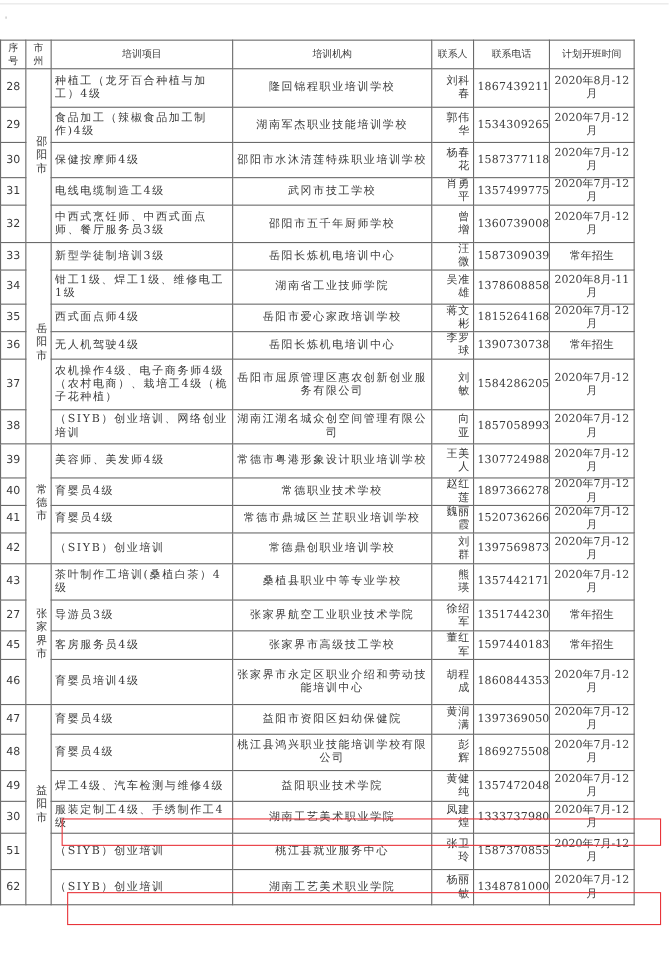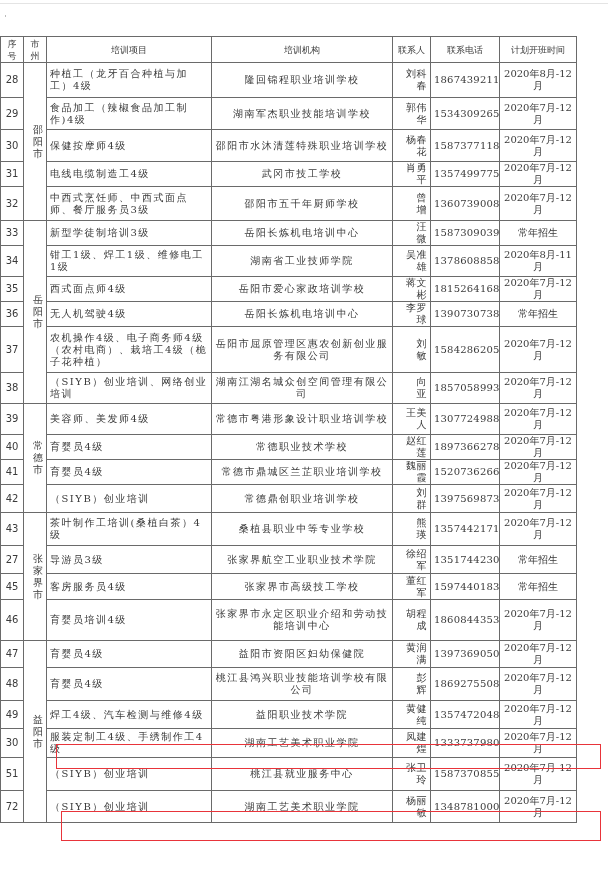--- a/index.html
+++ b/index.html
@@ -250,21 +250,21 @@
       </tr>
       <tr style="height: 33px;">
         <td class="no">51</td>
         <td class="project">（SIYB）创业培训</td>
         <td class="inst">桃江县就业服务中心</td>
         <td class="contact">张卫玲</td>
         <td class="phone">15873708555</td>
         <td class="period">2020年7月-12月</td>
       </tr>
       <tr style="height: 32px;">
-        <td class="no">72</td>
+        <td class="no">62</td>
         <td class="project">（SIYB）创业培训</td>
         <td class="inst">湖南工艺美术职业学院</td>
         <td class="contact">杨丽敏</td>
         <td class="phone">13487810006</td>
         <td class="period">2020年7月-12月</td>
       </tr>
     </tbody>
 </table>
 
 <div id="hl-layer">

